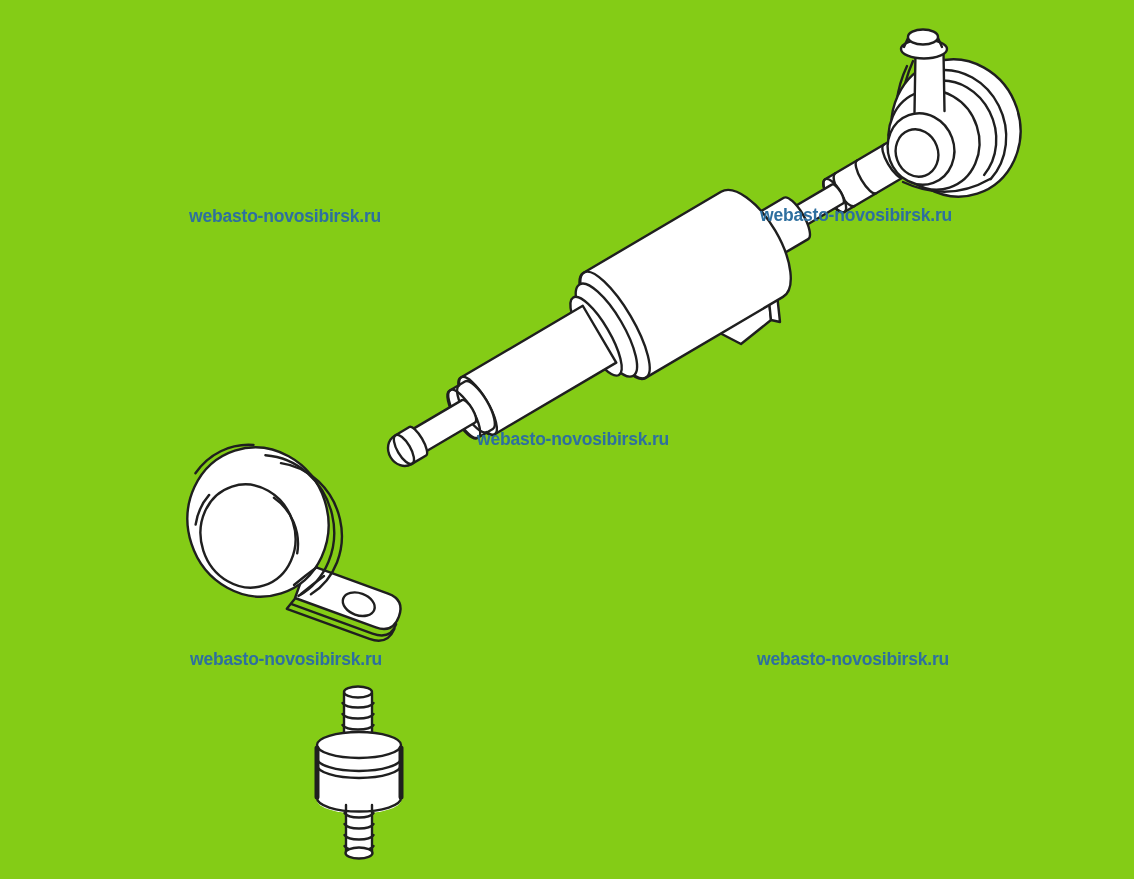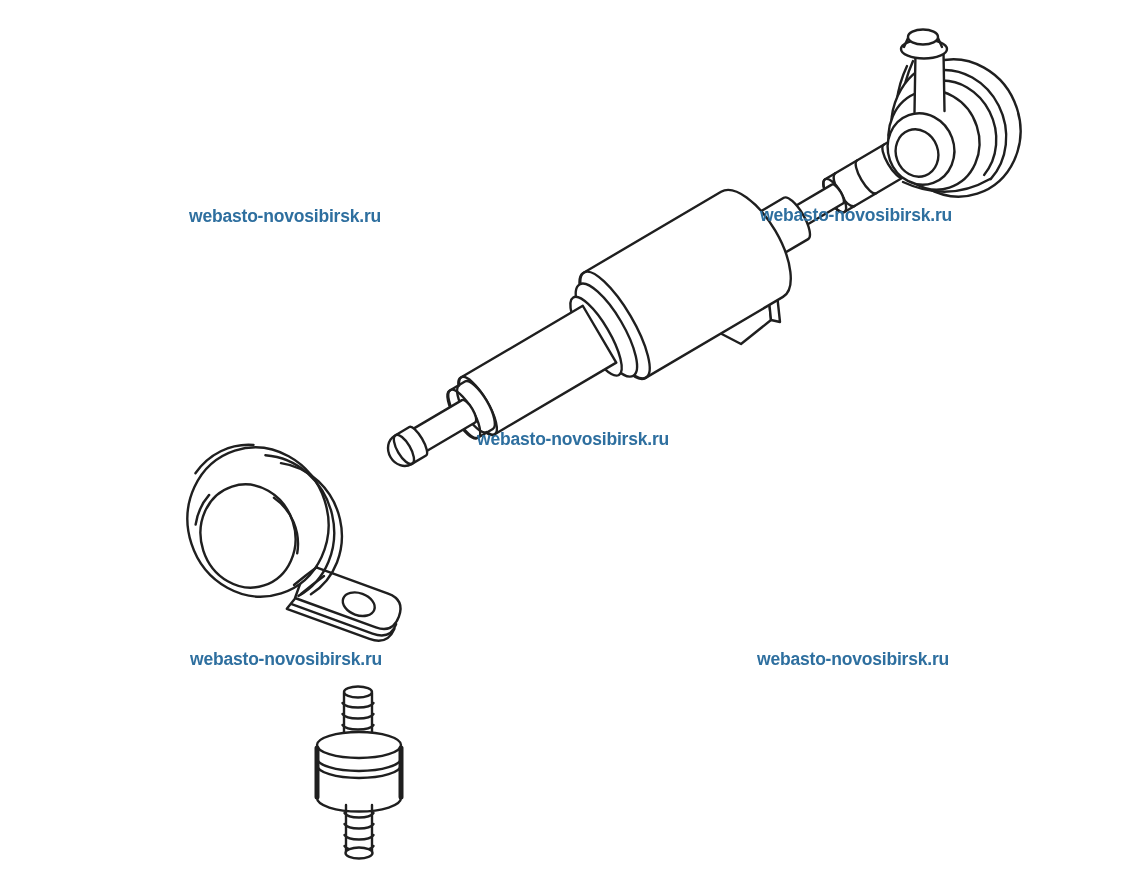--- a/index.html
+++ b/index.html
@@ -1,18 +1,18 @@
 <!DOCTYPE html>
 <html><head>
 <meta charset="utf-8">
 <style>
   html,body { margin:0; padding:0; background:#e8e8e8; }
   .stage {
     position:relative; width:1134px; height:879px;
-    background:#ffffff; overflow:hidden; margin:0 auto;
+    background:#84cc16; overflow:hidden; margin:0 auto;
     font-family:"Liberation Sans", sans-serif;
   }
   svg { position:absolute; left:0; top:0; }
   .ln { fill:none; stroke:#1f1f1f; stroke-width:2.4; stroke-linecap:round; stroke-linejoin:round; }
   .fw { fill:#ffffff; stroke:#1f1f1f; stroke-width:2.4; stroke-linecap:round; stroke-linejoin:round; }
   .fo { fill:#ffffff; stroke:none; }
   .thick { stroke-width:5; }
   .wm { font-family:"Liberation Sans", sans-serif; font-weight:bold; font-size:17.5px; letter-spacing:-0.2px; }
 </style>
 </head>

